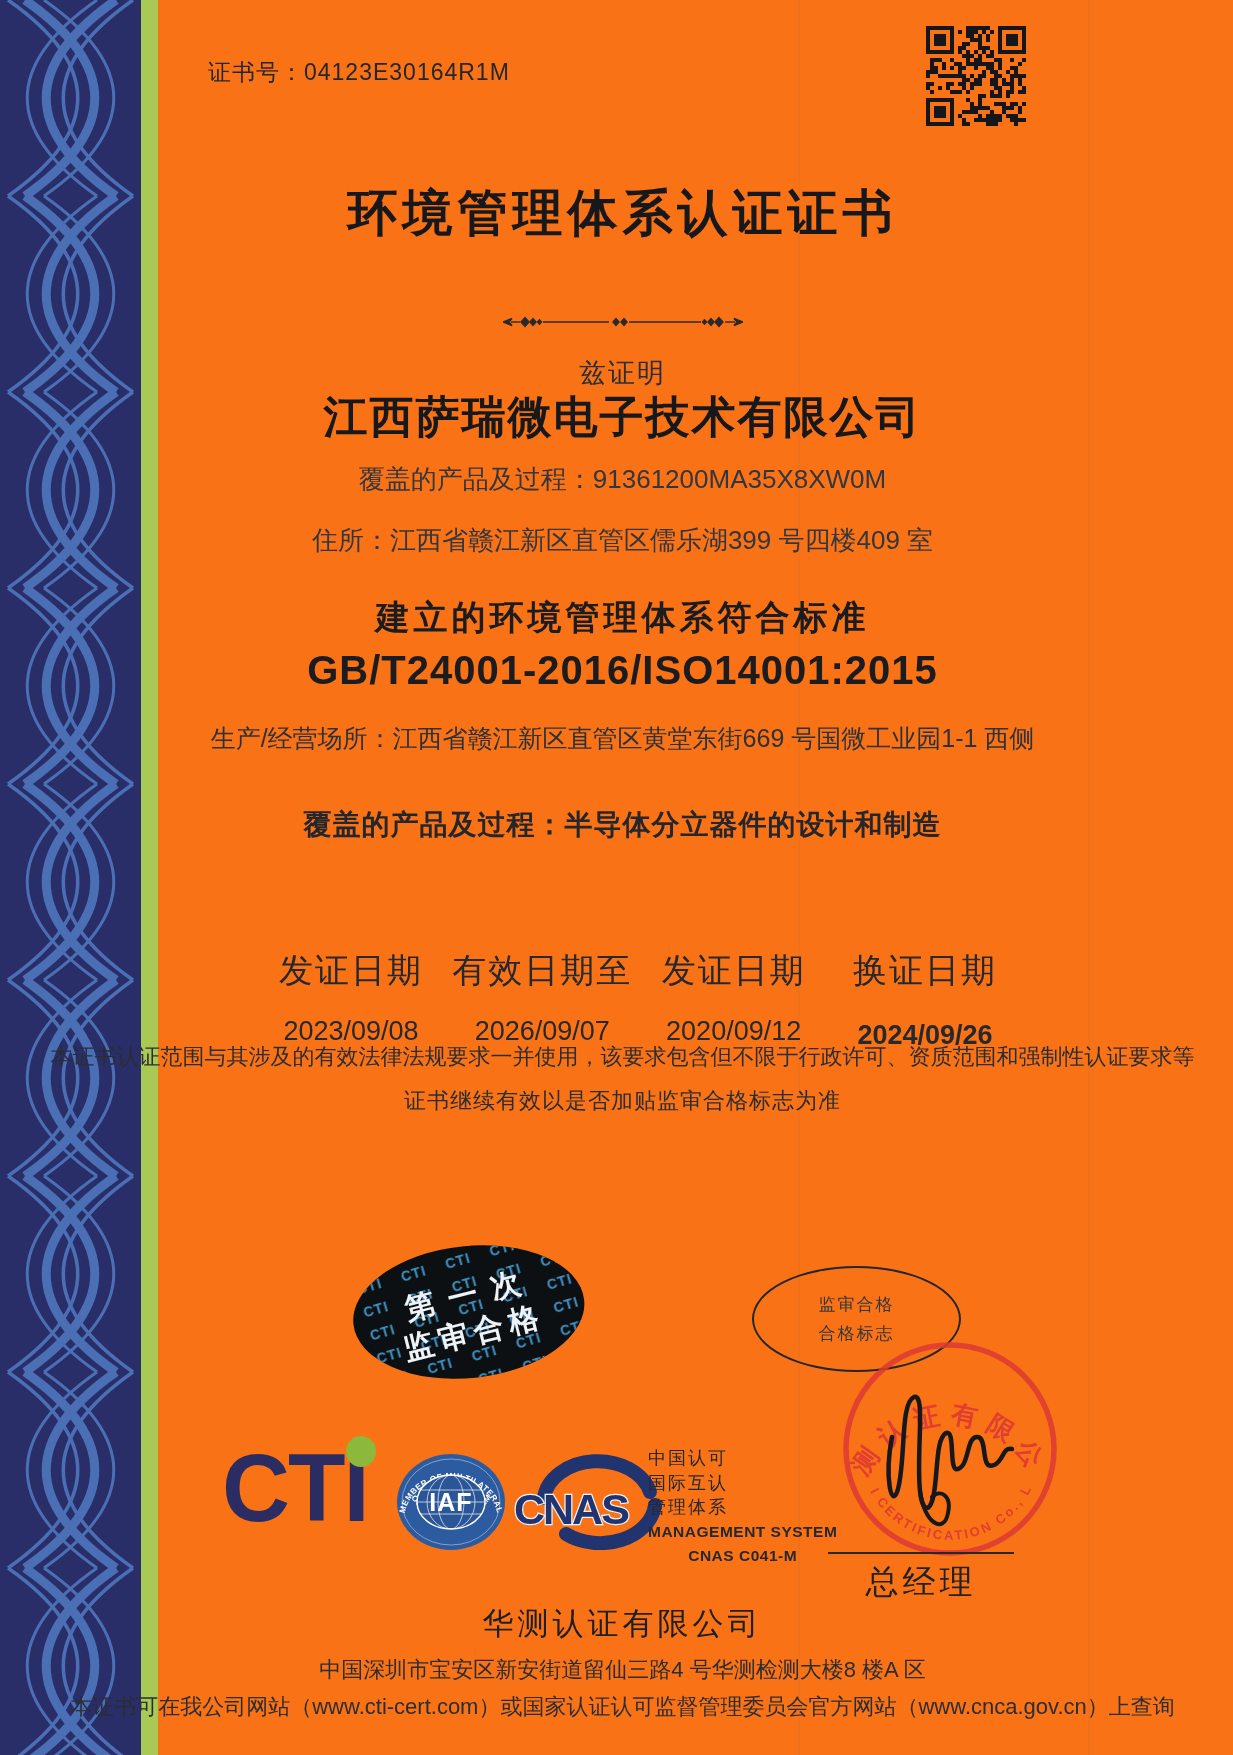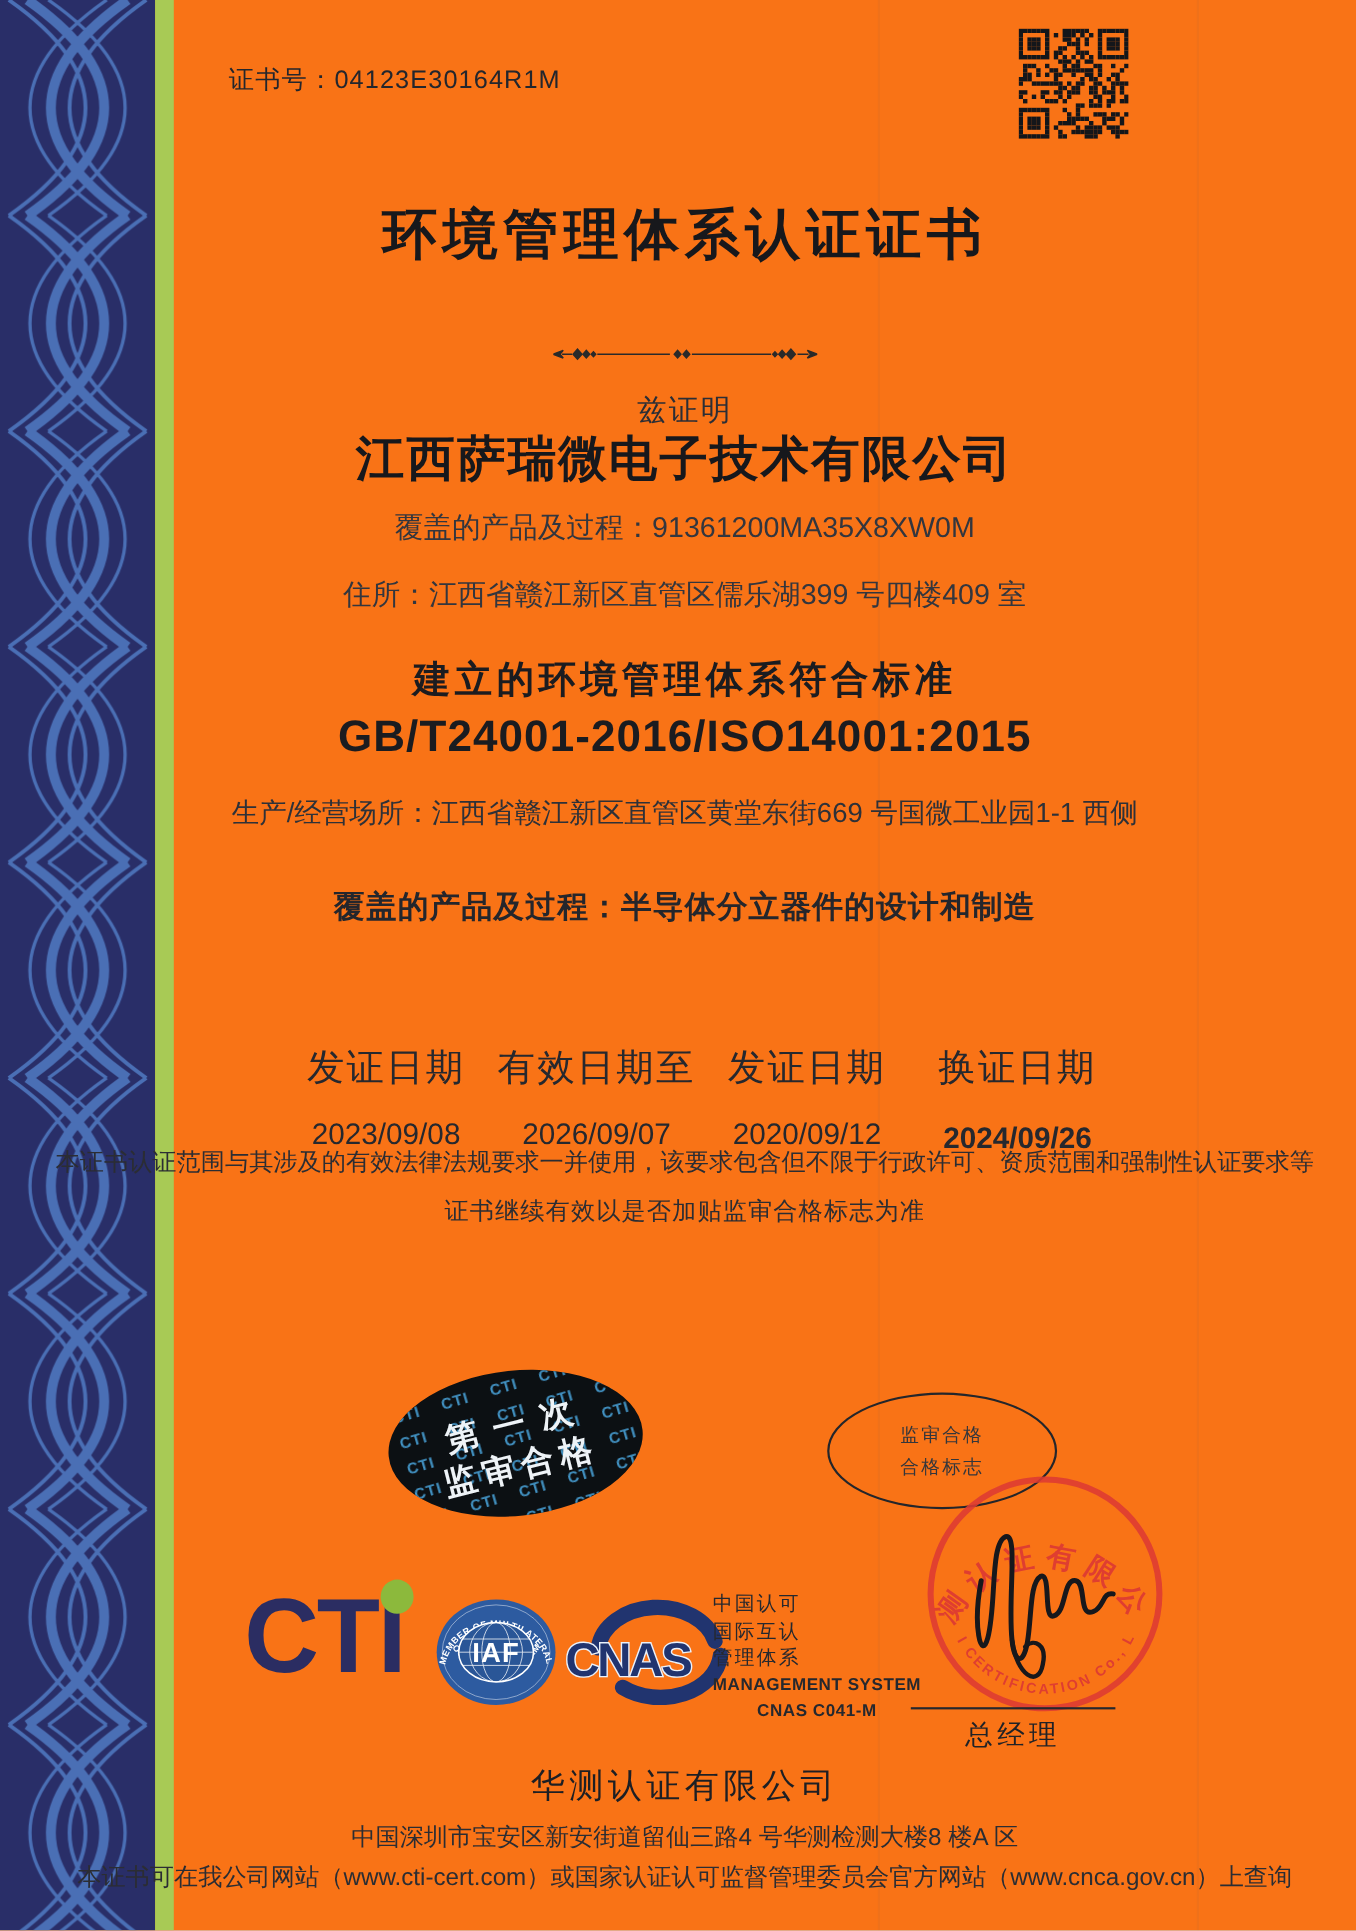--- a/index.html
+++ b/index.html
@@ -39,21 +39,21 @@
   .holo{left:352px;top:1243px;transform:rotate(-6deg);}
   .oval{
     left:752px;top:1266px;width:205px;height:102px;border:2.5px solid #24262b;
     border-radius:50%;display:flex;flex-direction:column;justify-content:center;
     align-items:center;gap:6px;
   }
   .oval div{font-size:17px;color:#33363c;letter-spacing:2px;}
 
   .stamp{left:836px;top:1335px;}
   .sigline{left:828px;top:1552px;width:186px;height:2px;background:#26282d;}
-  .signer{left:828px;top:1560px;width:186px;text-align:center;font-size:25px;color:#202227;letter-spacing:4px;}
+  .signer{left:828px;top:1560px;width:186px;text-align:center;font-size:33px;color:#202227;letter-spacing:4px;}
 
   .ctilogo{left:222px;top:1434px;width:190px;height:115px;}
   .ctilogo .txt{
     position:absolute;left:0;top:0;font-size:96px;font-weight:800;color:#2b2d62;
     line-height:108px;letter-spacing:-2px;transform:scaleX(.98);transform-origin:left;
   }
   .ctilogo .dot{position:absolute;left:124px;top:2px;width:30px;height:31px;background:#8cb93c;border-radius:50%;}
 
   .iaf{left:396px;top:1452px;}
   .cnas{left:514px;top:1450px;}

